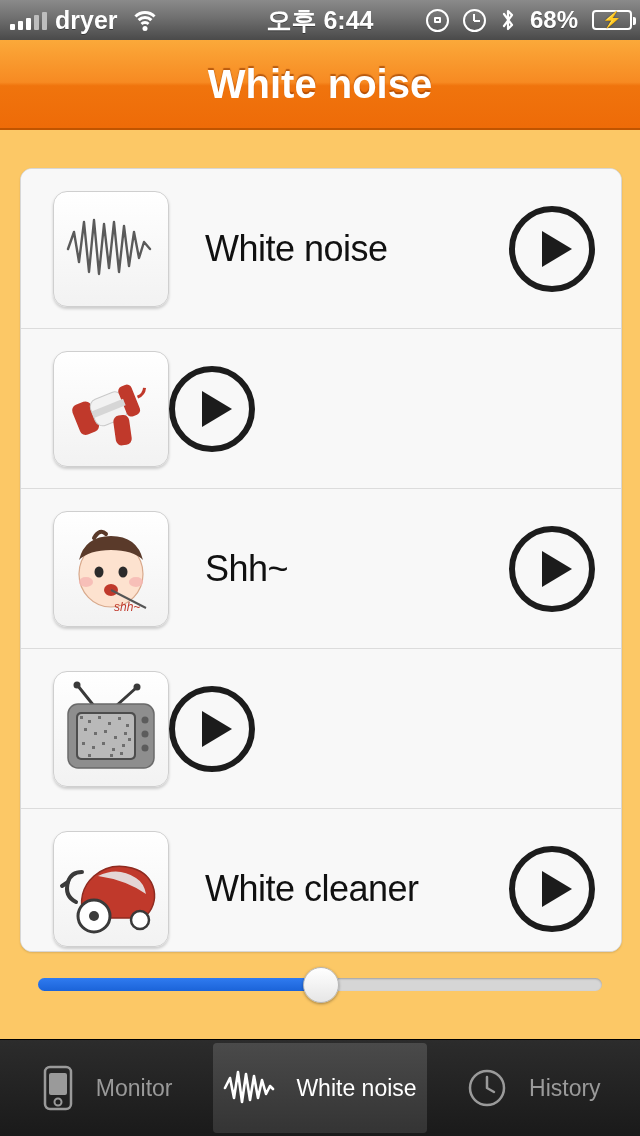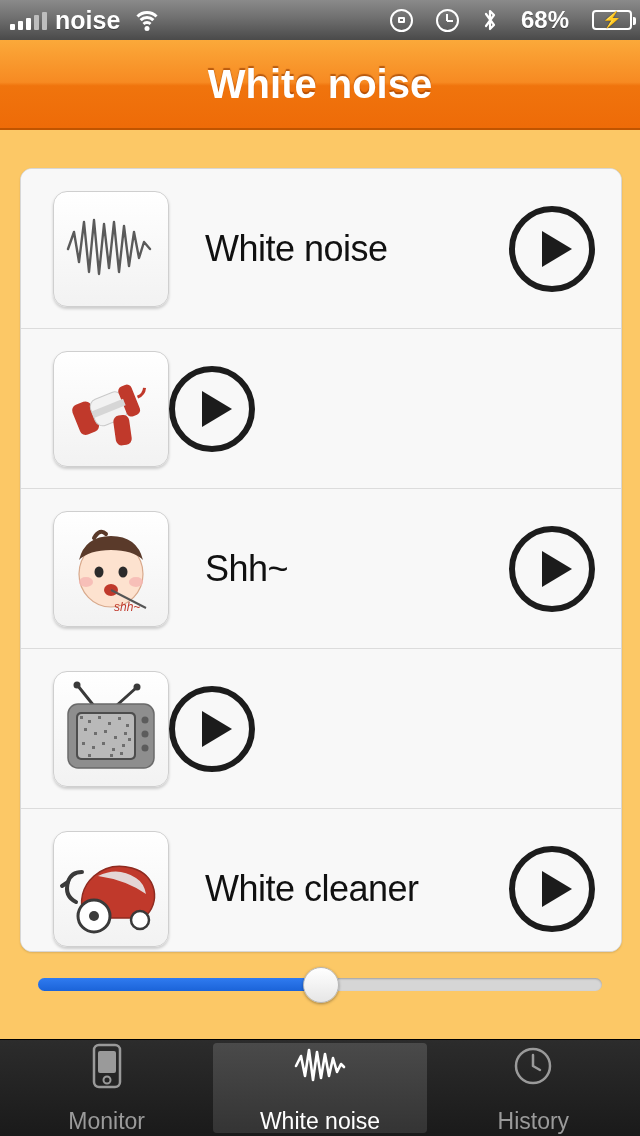--- a/index.html
+++ b/index.html
@@ -97,21 +97,21 @@
     text-align: center;
     font-size: 25px;
     text-shadow: 0 1px 0 rgba(0,0,0,0.35);
     pointer-events: none;
   }
 
   .sb-right {
     margin-left: auto;
     display: flex;
     align-items: center;
-    gap: 23px;
+    gap: 14px;
     margin-right: 8px;
   }
   .icon-rotlock {
     width: 23px; height: 23px;
     border: 2.5px solid #ffffff;
     border-radius: 50%;
     position: relative;
     box-sizing: border-box;
   }
   .icon-rotlock::after {
@@ -314,21 +314,21 @@
     bottom: 0;
     width: 640px;
     height: 96px;
     background: linear-gradient(to bottom, #2c2c2c 0%, #1a1a1a 100%);
     border-top: 1px solid #000000;
     display: flex;
   }
   .tab {
     flex: 1 1 0;
     display: flex;
-    flex-direction: column;
+    flex-direction: row;
     align-items: center;
     justify-content: center;
     gap: 21px;
     color: #9a9a9a;
     font-size: 23px;
     position: relative;
   }
   .tab.active {
     background: linear-gradient(to bottom, #4a4a4a 0%, #343434 100%);
     color: #ffffff;
@@ -350,28 +350,29 @@
 
   <div class="statusbar">
     <div class="sb-left">
       <span class="signal">
         <i class="b1"></i>
           <i class="b2"></i>
           <i class="b3"></i>
           <i class="d1"></i>
           <i class="d2"></i>
       </span>
-      <span class="carrier">noise</span>
+      <span class="carrier">dryer</span>
       <span class="wifi">
         <span class="w3"></span>
           <span class="w2"></span>
           <span class="w1"></span>
           <span class="dot"></span>
       </span>
     </div>
+    <div class="sb-center">오후 6:44</div>
     <div class="sb-right">
       <span class="icon-rotlock"></span>
       <span class="icon-clock"></span>
       <span class="icon-bt">
         <svg width="16" height="24" viewBox="0 0 16 24">
           <path d="M4 6 L12 17 L8 21 L8 3 L12 7 L4 18" fill="none" stroke="#ffffff" stroke-width="2.2" stroke-linejoin="round" stroke-linecap="round"></path>
         </svg>
       </span>
       <span class="batt-pct">68%</span>
       <span class="battery">

